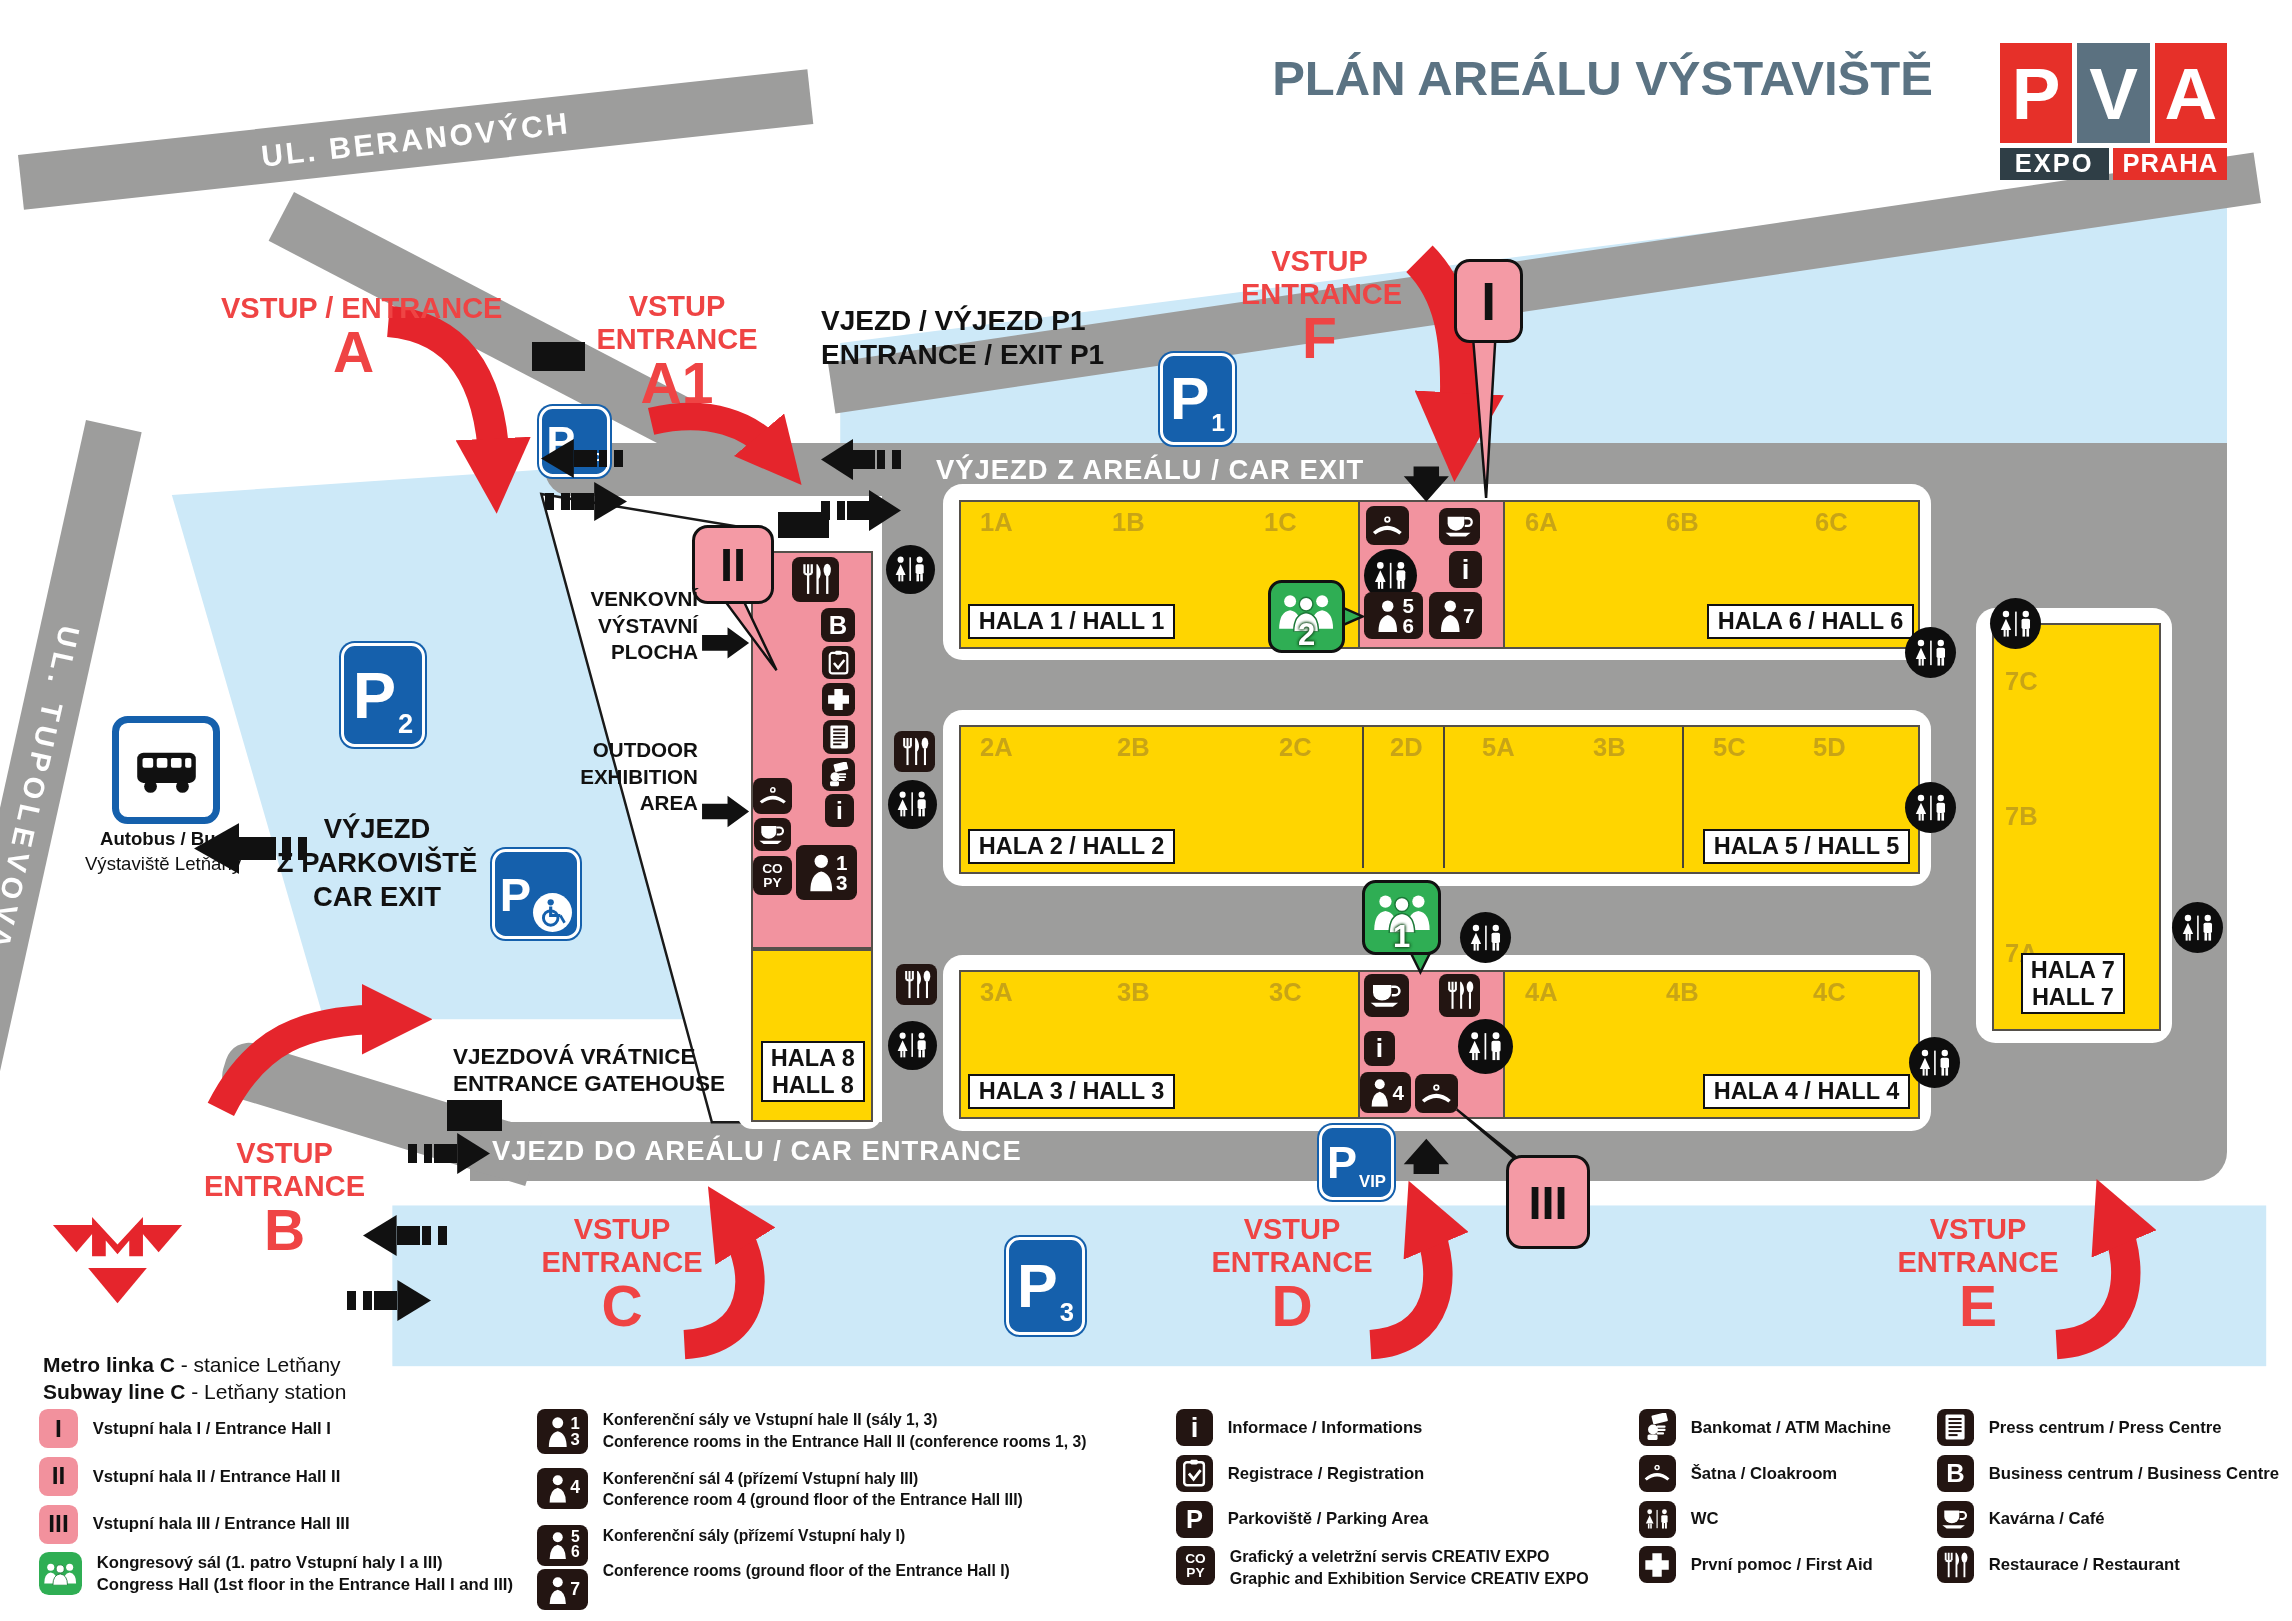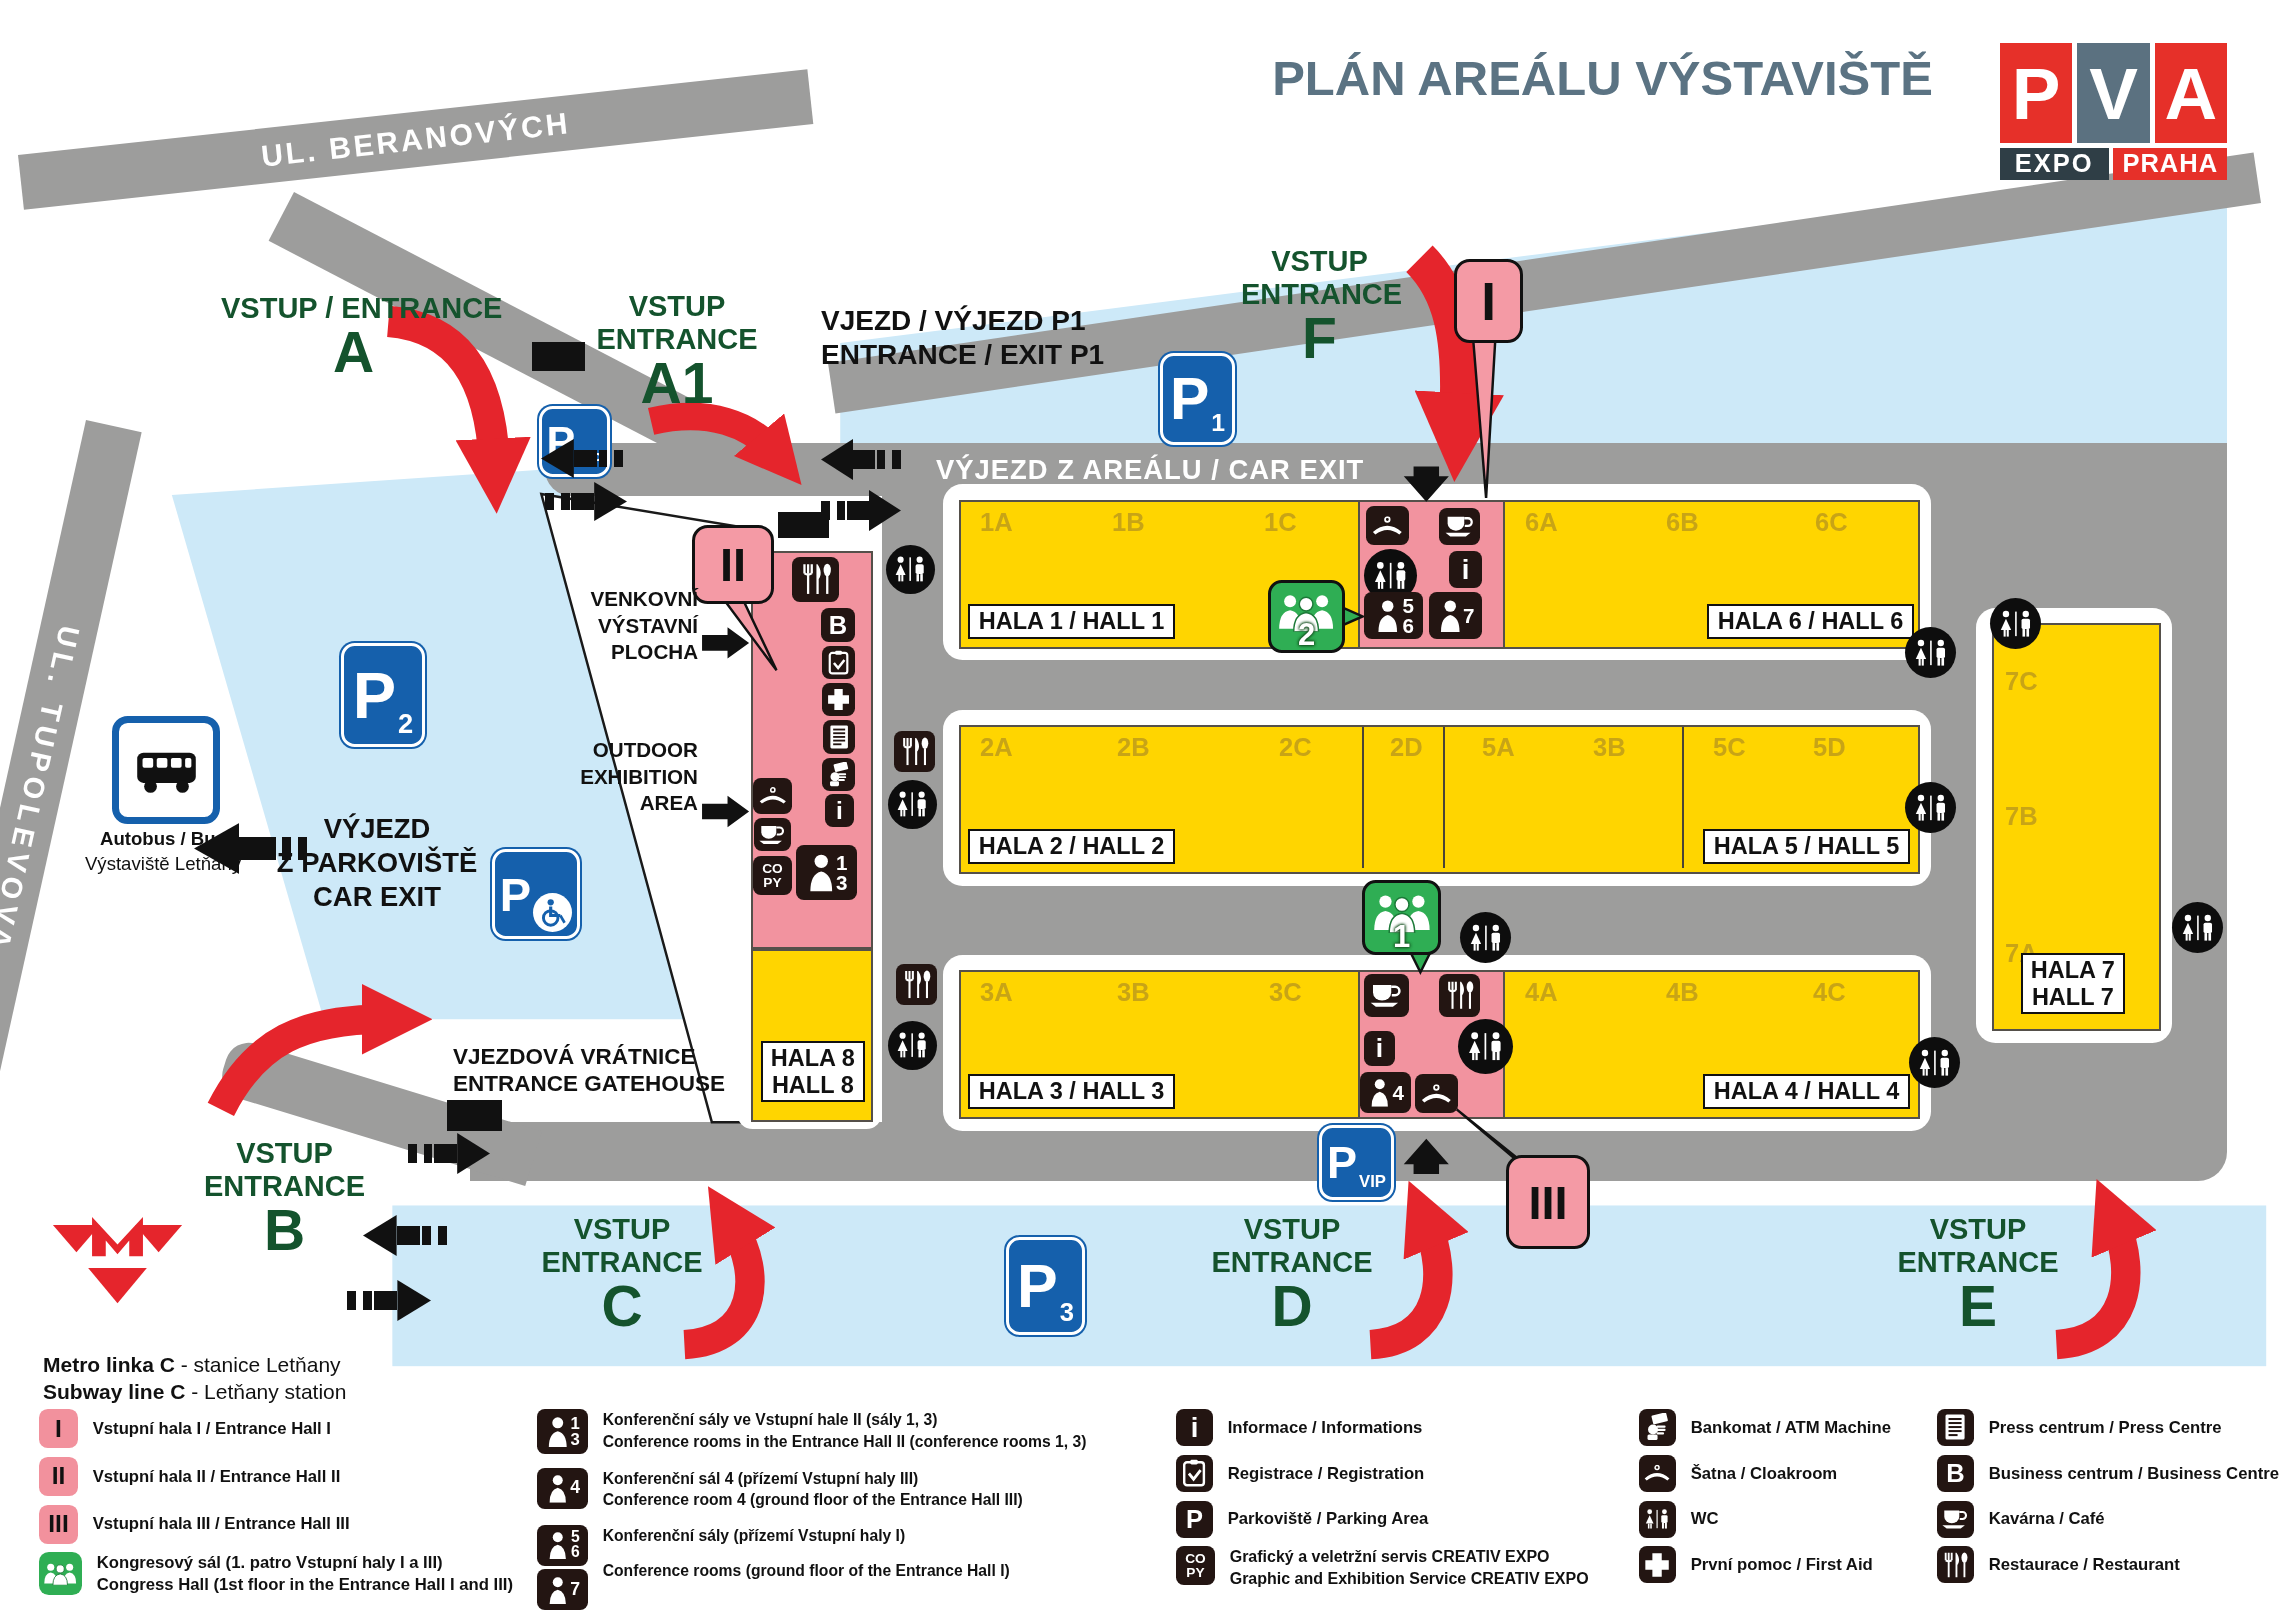--- a/index.html
+++ b/index.html
@@ -35,21 +35,21 @@
   .ic svg{width:76%;height:76%}
   .ici{background:#231512;border-radius:7.8px;display:flex;align-items:center;justify-content:center;
       color:#fff;font-weight:bold;flex:none}
   .ici svg{width:76%;height:76%}
   .wcc{position:absolute;background:#0d0d0d;border-radius:50%;display:flex;align-items:center;justify-content:center}
   .wcc svg{width:74%;height:74%}
   .copy{flex-direction:column;font-size:13.7px;line-height:13.7px;letter-spacing:0}
   .conf .cn{display:flex;flex-direction:column;font-size:20.6px;line-height:19.6px;font-weight:bold}
   .conf .cn i{font-style:normal}
   .conf svg{width:50%;height:70%}
-  .redtx{position:absolute;color:#14532d;font-weight:bold;text-align:center}
+  .redtx{position:absolute;color:#ef4444;font-weight:bold;text-align:center}
   .redtx .l{font-size:29px;line-height:33px;white-space:nowrap}
   .redtx .bl{font-size:57px;line-height:55px}
   .sar{position:absolute;display:flex;align-items:center}
   .sar i{display:block}
   .sa-t{width:32%;height:44%;background:repeating-linear-gradient(90deg,#111 0 8.8px,rgba(0,0,0,0) 8.8px 15.7px)}
   .sa-b{width:28%;height:44%;background:#111}
   .sa-h{width:40%;height:100%;background:#111;clip-path:polygon(0 0,100% 50%,0 100%)}
   .sar.left{transform:scaleX(-1)}
   .gate{position:absolute;background:#111}
   .blacktxt{position:absolute;font-weight:bold;color:#111;white-space:nowrap}
@@ -175,20 +175,21 @@
   <div class="rd" style="left:545px;top:443px;width:1682px;height:53px;border-radius:26.5px 0 0 26.5px"></div>
   <div class="rd" style="left:882px;top:443px;width:1345px;height:738px;border-radius:0 29px 29px 29px"></div>
   <div class="rd" style="left:470px;top:1122px;width:490px;height:59px"></div>
   <div class="rd" style="left:233px;top:1037px;width:323px;height:57px;transform:rotate(17deg);transform-origin:left top;border-radius:23.5px 0 0 23.5px"></div>
 
   <svg class="lay" viewBox="0 0 2339 1654" width="2293" height="1621">
     <polygon points="552,504 757,538 757,1145 726,1145" fill="#fff" stroke="#1a1a1a" stroke-width="2.5"></polygon>
   </svg>
 
   <span class="roadtxt" style="left:936px;top:454px">VÝJEZD Z AREÁLU / CAR EXIT</span>
+  <span class="roadtxt" style="left:492px;top:1135px">VJEZD DO AREÁLU / CAR ENTRANCE</span>
 
   <div class="whitebox" style="left:943px;top:484px;width:988px;height:176px"></div>
   <div class="yellow" style="left:959px;top:500px;width:957px;height:145px"></div>
   <div class="pinkblk" style="left:1358px;top:500px;width:143px;height:145px"></div>
   <span class="sec" style="left:980px;top:508px">1A</span>
   <span class="sec" style="left:1112px;top:508px">1B</span>
   <span class="sec" style="left:1264px;top:508px">1C</span>
   <span class="sec" style="left:1525px;top:508px">6A</span>
   <span class="sec" style="left:1666px;top:508px">6B</span>
   <span class="sec" style="left:1815px;top:508px">6C</span>

